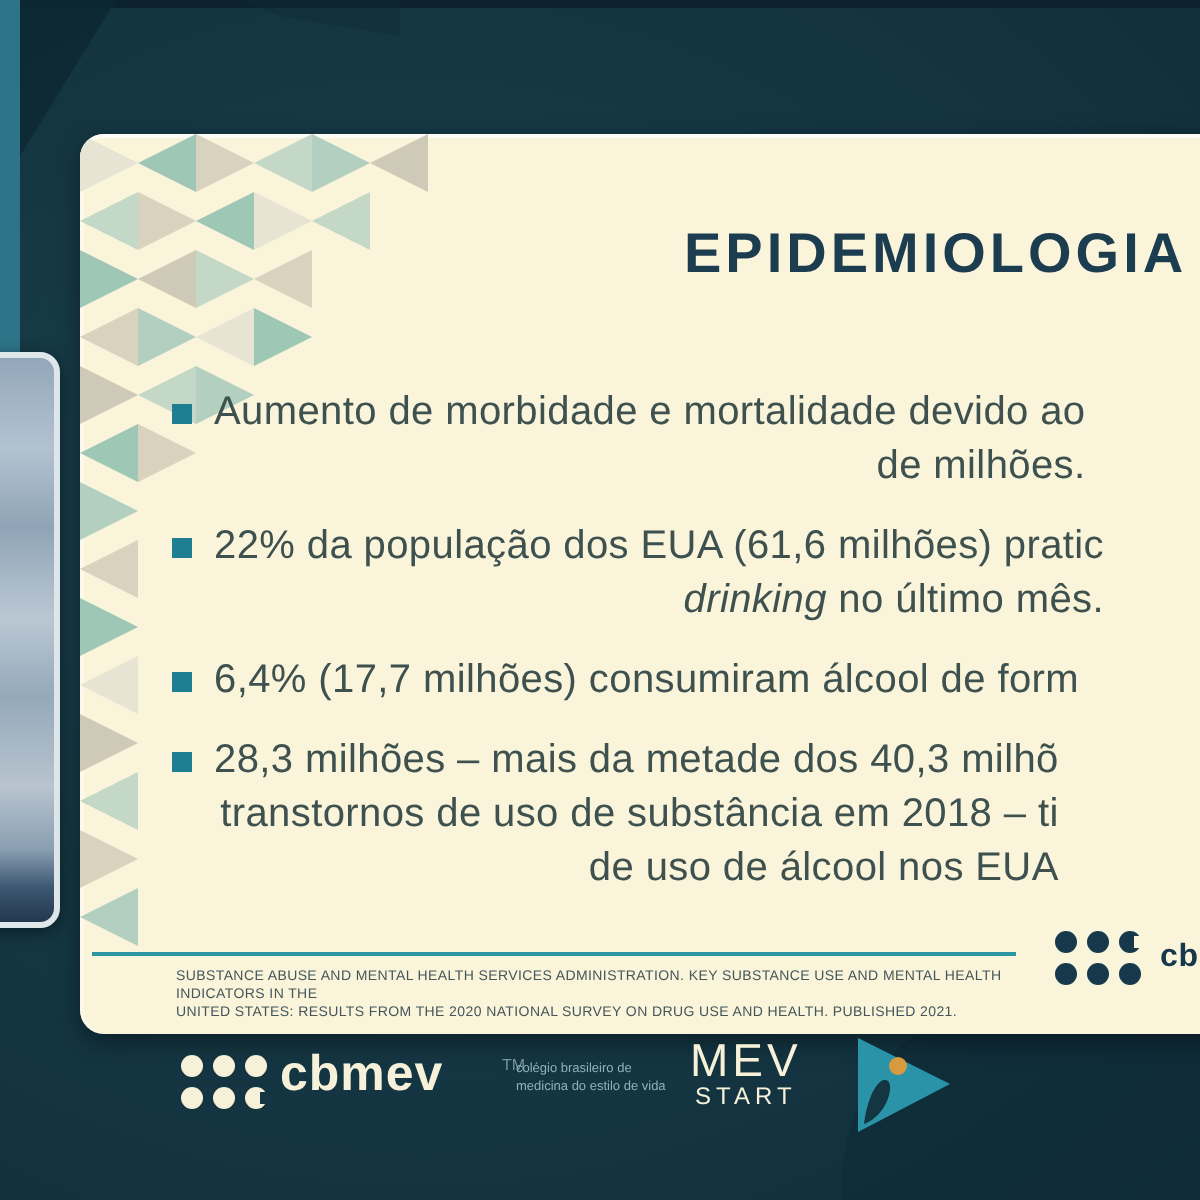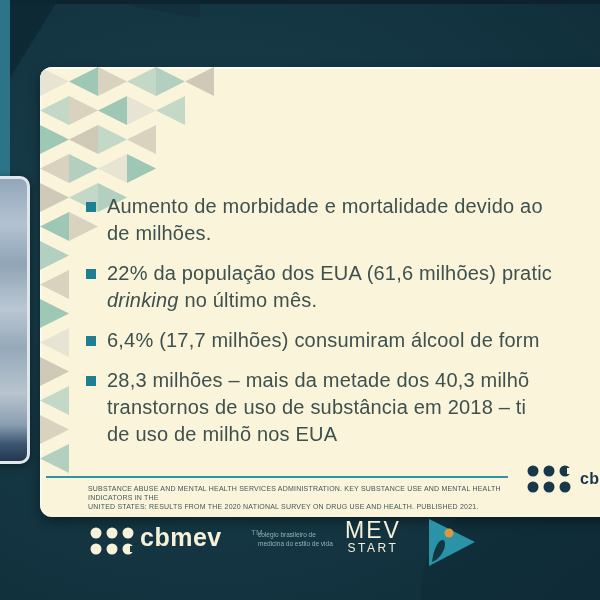--- a/index.html
+++ b/index.html
@@ -26,21 +26,21 @@
   .slide{position:absolute;left:40px;top:67px;width:704px;height:450px;border-radius:12px;
     background:var(--slide-bg);overflow:hidden;
     box-shadow:0 4px 12px rgba(0,0,0,.4), inset 0 2px 0 rgba(255,255,255,.75), inset 2px 0 0 rgba(255,255,255,.45);}
   .mosaic{position:absolute;left:0;top:0;}
   .slide-title{position:absolute;left:302px;top:44px;font-size:28px;font-weight:bold;
     letter-spacing:2px;color:var(--title);white-space:nowrap;}
   .bullets{position:absolute;left:46px;top:126px;width:660px;}
   .bullet-item{display:flex;gap:11px;margin-bottom:13px;}
   .bullet-square{width:10px;height:10px;background:var(--bullet-accent);margin-top:9px;flex:none;}
   .bullet-text{font-size:20px;line-height:27px;color:var(--body-text);letter-spacing:.2px;}
-  .bullet-line{white-space:nowrap;}
+  .bullet-line{white-space:nowrap;text-align:right;}
   .italic{font-style:italic;}
   .divider{position:absolute;left:6px;top:409px;width:462px;height:2px;background:var(--divider);}
   .citation{position:absolute;left:48px;top:417px;width:430px;font-size:7px;line-height:9px;
     color:#44565a;letter-spacing:.2px;}
   .slide-logo{position:absolute;left:487px;top:398px;display:flex;align-items:center;gap:7px;}
   .slide-logo-text{font-size:16px;font-weight:bold;color:var(--logo-navy);letter-spacing:.3px;}
 
   
   .footer-dots{position:absolute;left:90px;top:527px;}
   .footer-cbmev{position:absolute;left:140px;top:523px;font-size:25px;font-weight:bold;
@@ -100,20 +100,21 @@
       <polygon points="0,174 0,203 29,188.5" fill="#b2cfc0"></polygon>
       <polygon points="29,203 29,232 0,217.5" fill="#d8d2bf"></polygon>
       <polygon points="0,232 0,261 29,246.5" fill="#9ec7b5"></polygon>
       <polygon points="29,261 29,290 0,275.5" fill="#e7e4d4"></polygon>
       <polygon points="0,290 0,319 29,304.5" fill="#cfc9b8"></polygon>
       <polygon points="29,319 29,348 0,333.5" fill="#c3d8c6"></polygon>
       <polygon points="0,348 0,377 29,362.5" fill="#d8d2bf"></polygon>
       <polygon points="29,377 29,406 0,391.5" fill="#b2cfc0"></polygon>
     </svg>
 
+    <div class="slide-title">EPIDEMIOLOGIA</div>
 
     <div class="bullets">
         <div class="bullet-item">
           <span class="bullet-square"></span>
           <div class="bullet-text">
             <div class="bullet-line"><span>Aumento de morbidade e mortalidade devido ao</span></div>
             <div class="bullet-line"><span>de milhões.</span></div>
           </div>
         </div>
         <div class="bullet-item">
@@ -127,21 +128,21 @@
           <span class="bullet-square"></span>
           <div class="bullet-text">
             <div class="bullet-line"><span>6,4% (17,7 milhões) consumiram álcool de form</span></div>
           </div>
         </div>
         <div class="bullet-item">
           <span class="bullet-square"></span>
           <div class="bullet-text">
             <div class="bullet-line"><span>28,3 milhões – mais da metade dos 40,3 milhõ</span></div>
             <div class="bullet-line"><span>transtornos de uso de substância em 2018 – ti</span></div>
-            <div class="bullet-line"><span>de uso de milhõ nos EUA</span></div>
+            <div class="bullet-line"><span>de uso de álcool nos EUA</span></div>
           </div>
         </div>
       </div>
 
     <div class="divider"></div>
 
     <div class="citation">
       <div>SUBSTANCE ABUSE AND MENTAL HEALTH SERVICES ADMINISTRATION. KEY SUBSTANCE USE AND MENTAL HEALTH INDICATORS IN THE</div>
       <div>UNITED STATES: RESULTS FROM THE 2020 NATIONAL SURVEY ON DRUG USE AND HEALTH. PUBLISHED 2021.</div>
     </div>

